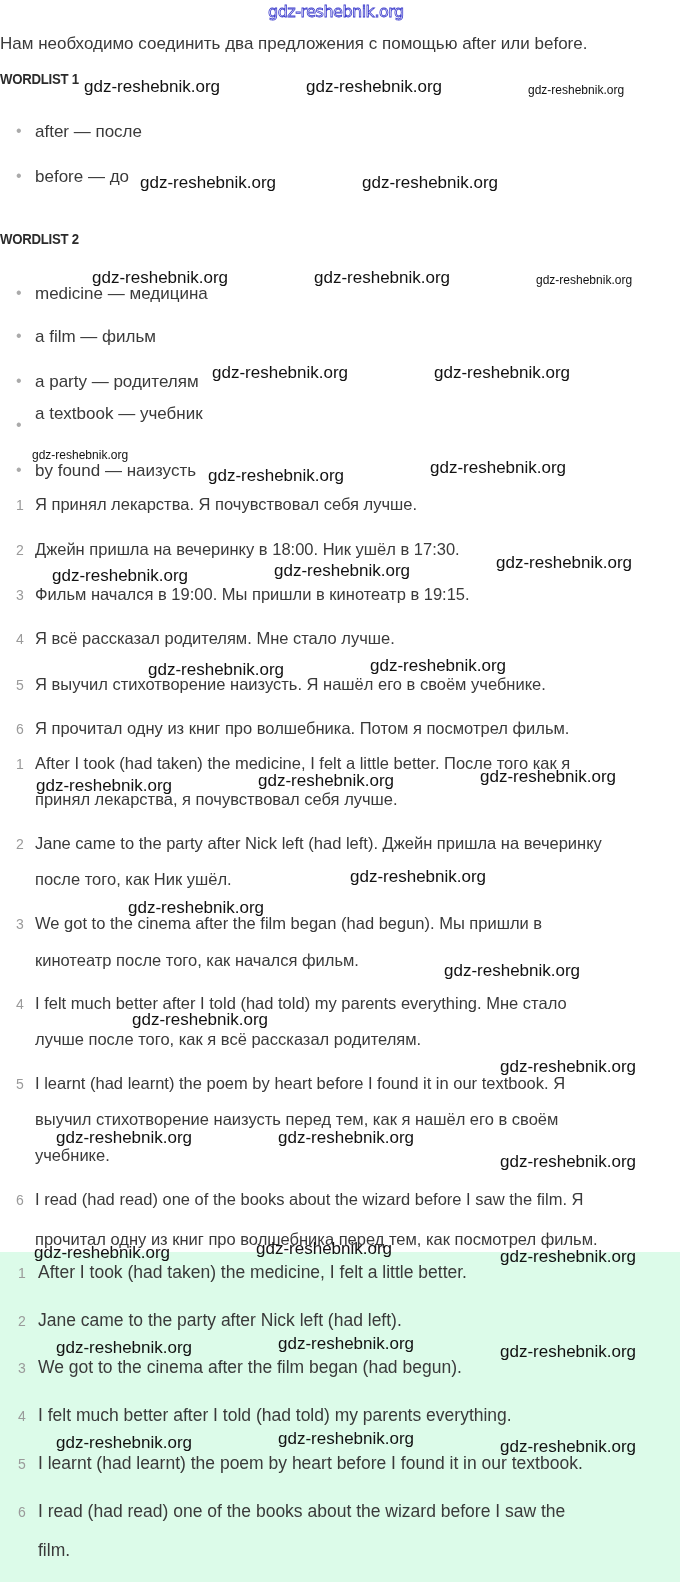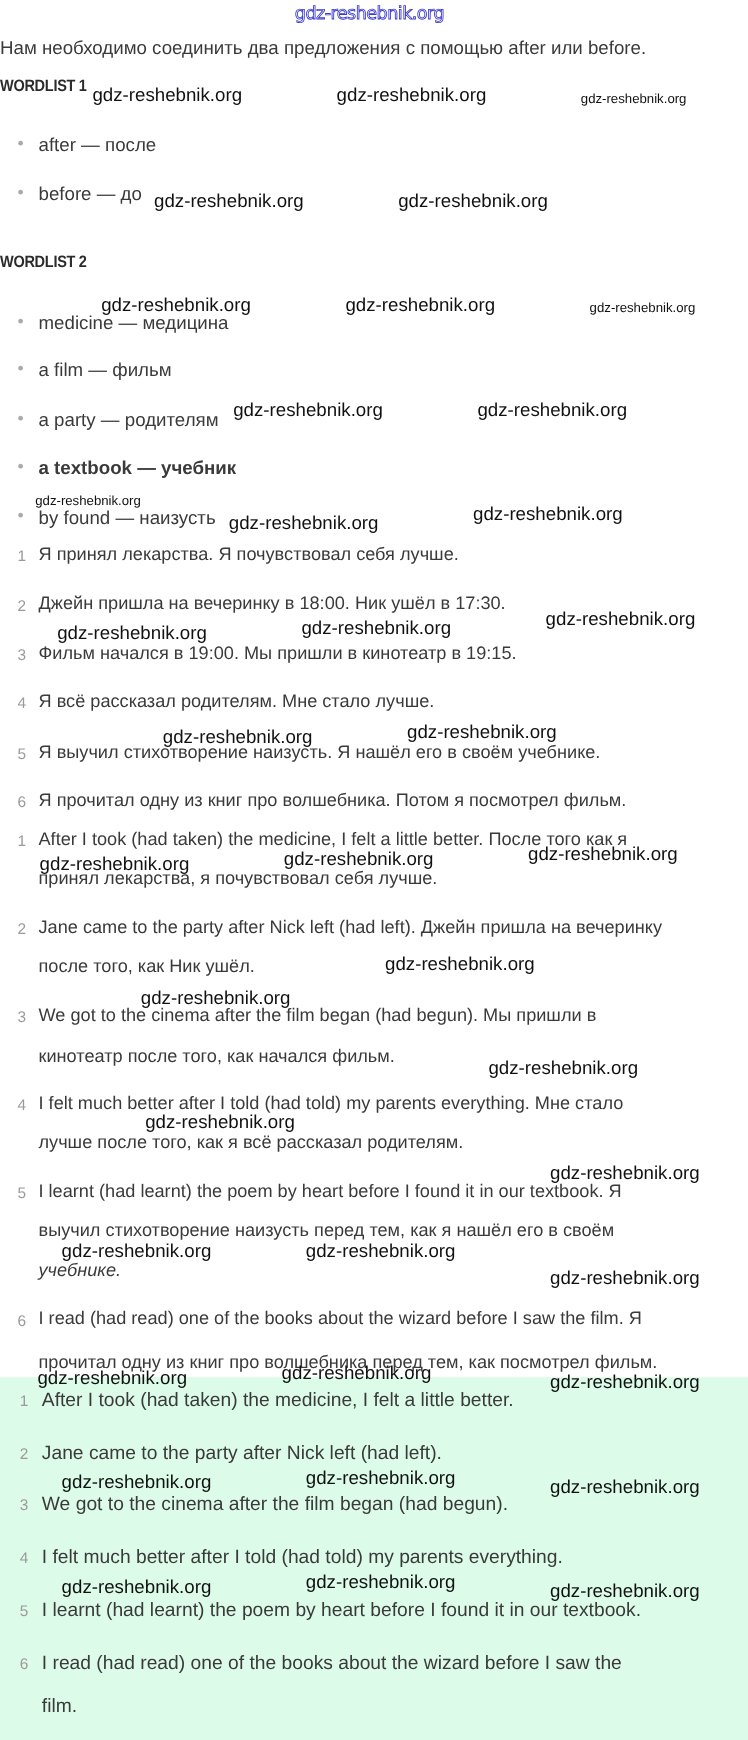--- a/index.html
+++ b/index.html
@@ -34,21 +34,21 @@
 <div class="abs item" style="top:167px;">before — до</div>
 
 <div class="abs heading" style="top:230px;">WORDLIST 2</div>
 <span class="abs bullet" style="top:284px;">•</span>
 <div class="abs item" style="top:284px;">medicine — медицина</div>
 <span class="abs bullet" style="top:327px;">•</span>
 <div class="abs item" style="top:327px;">a film — фильм</div>
 <span class="abs bullet" style="top:372px;">•</span>
 <div class="abs item" style="top:372px;">a party — родителям</div>
 <span class="abs bullet" style="top:416px;">•</span>
-<div class="abs item" style="top:416px;font-weight:bold;">a textbook — учебник</div>
+<div class="abs item" style="top:404px;">a textbook — учебник</div>
 <span class="abs bullet" style="top:461px;">•</span>
 <div class="abs item" style="top:461px;">by found — наизусть</div>
 
 <div class="abs num" style="top:497px;">1</div>
 <div class="abs line" style="top:495px;">Я принял лекарства. Я почувствовал себя лучше.</div>
 <div class="abs num" style="top:542px;">2</div>
 <div class="abs line" style="top:540px;">Джейн пришла на вечеринку в 18:00. Ник ушёл в 17:30.</div>
 <div class="abs num" style="top:587px;">3</div>
 <div class="abs line" style="top:585px;">Фильм начался в 19:00. Мы пришли в кинотеатр в 19:15.</div>
 <div class="abs num" style="top:631px;">4</div>
@@ -70,21 +70,21 @@
 <div class="abs line" style="top:914px;">We got to the cinema after the film began (had begun). Мы пришли в</div>
 <div class="abs line" style="top:951px;">кинотеатр после того, как начался фильм.</div>
 
 <div class="abs num" style="top:996px;">4</div>
 <div class="abs line" style="top:994px;">I felt much better after I told (had told) my parents everything. Мне стало</div>
 <div class="abs line" style="top:1030px;">лучше после того, как я всё рассказал родителям.</div>
 
 <div class="abs num" style="top:1076px;">5</div>
 <div class="abs line" style="top:1074px;">I learnt (had learnt) the poem by heart before I found it in our textbook. Я</div>
 <div class="abs line" style="top:1110px;">выучил стихотворение наизусть перед тем, как я нашёл его в своём</div>
-<div class="abs line" style="top:1146px;font-style:italic;">учебнике.</div>
+<div class="abs line" style="top:1146px;">учебнике.</div>
 
 <div class="abs num" style="top:1192px;">6</div>
 <div class="abs line" style="top:1190px;">I read (had read) one of the books about the wizard before I saw the film. Я</div>
 <div class="abs line" style="top:1230px;">прочитал одну из книг про волшебника перед тем, как посмотрел фильм.</div>
 
 <div class="abs g-num" style="top:1265px;">1</div>
 <div class="abs g-line" style="top:1262px;">After I took (had taken) the medicine, I felt a little better.</div>
 <div class="abs g-num" style="top:1313px;">2</div>
 <div class="abs g-line" style="top:1310px;">Jane came to the party after Nick left (had left).</div>
 <div class="abs g-num" style="top:1360px;">3</div>

